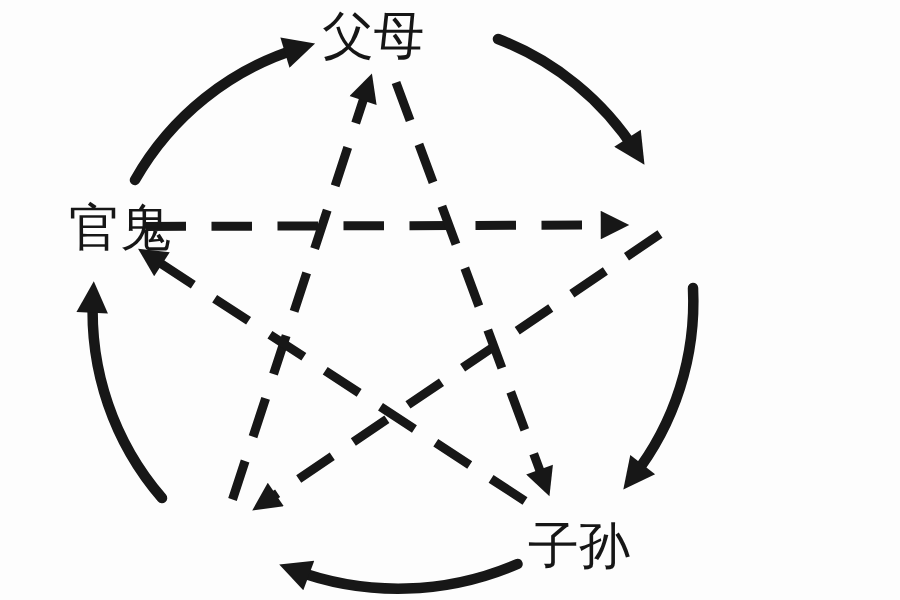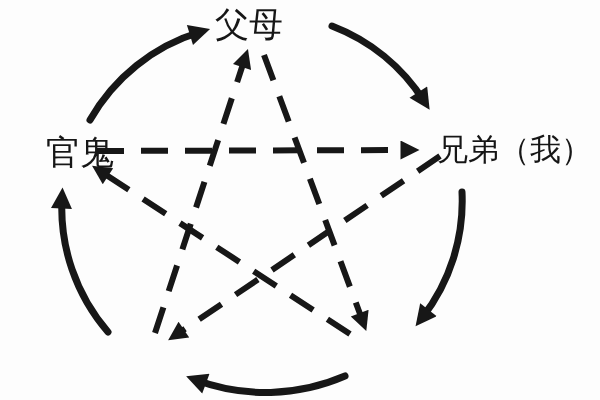--- a/index.html
+++ b/index.html
@@ -61,15 +61,15 @@
 
     <path class="dash" d="M 97 151 L 410 150" marker-end="url(#arrow-s)"></path>
     <path class="dash" d="M 440 156 L 176 335" marker-end="url(#arrow-s)"></path>
     <path class="dash" d="M 155 333 L 245 58" marker-end="url(#arrow-s)"></path>
     <path class="dash" d="M 264 55 L 363 322" marker-end="url(#arrow-s)"></path>
     <path class="dash" d="M 350 334 L 100 171" marker-end="url(#arrow-s)"></path>
   </svg>
 
   <div class="node node-fumu">父母</div>
   <div class="node node-guangui">官鬼</div>
-  <div class="node node-xiongdi">兄弟（我）</div>
+  <div class="node node-zisun">子孙</div>
 
 </div>
 
 </body></html>

